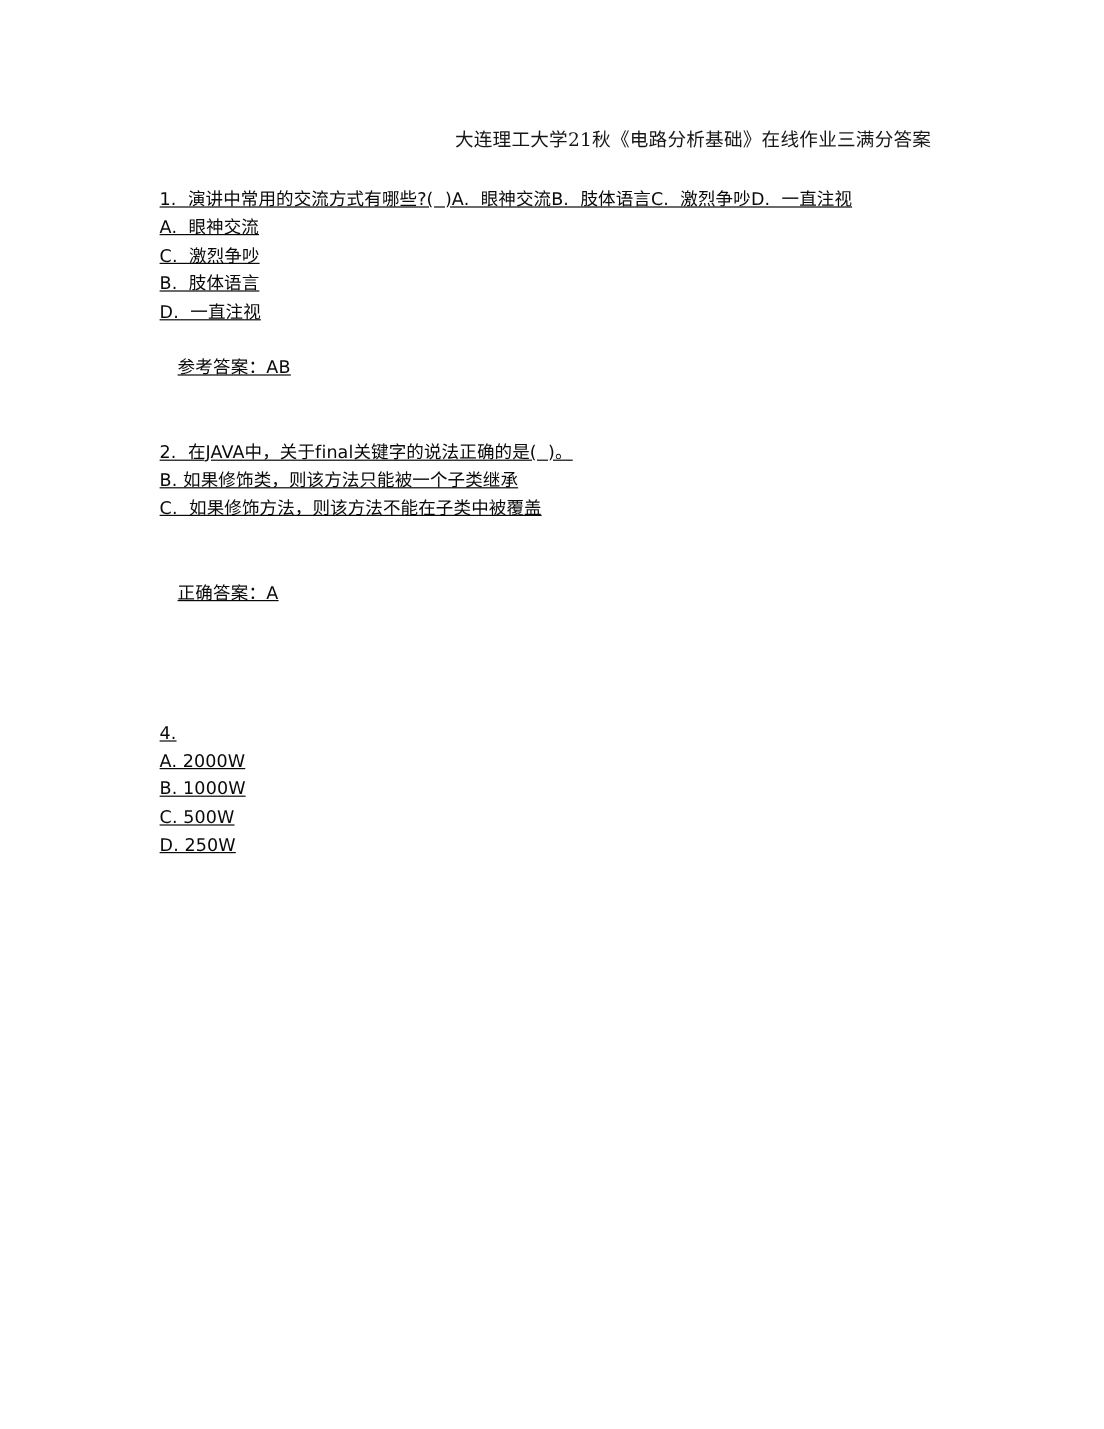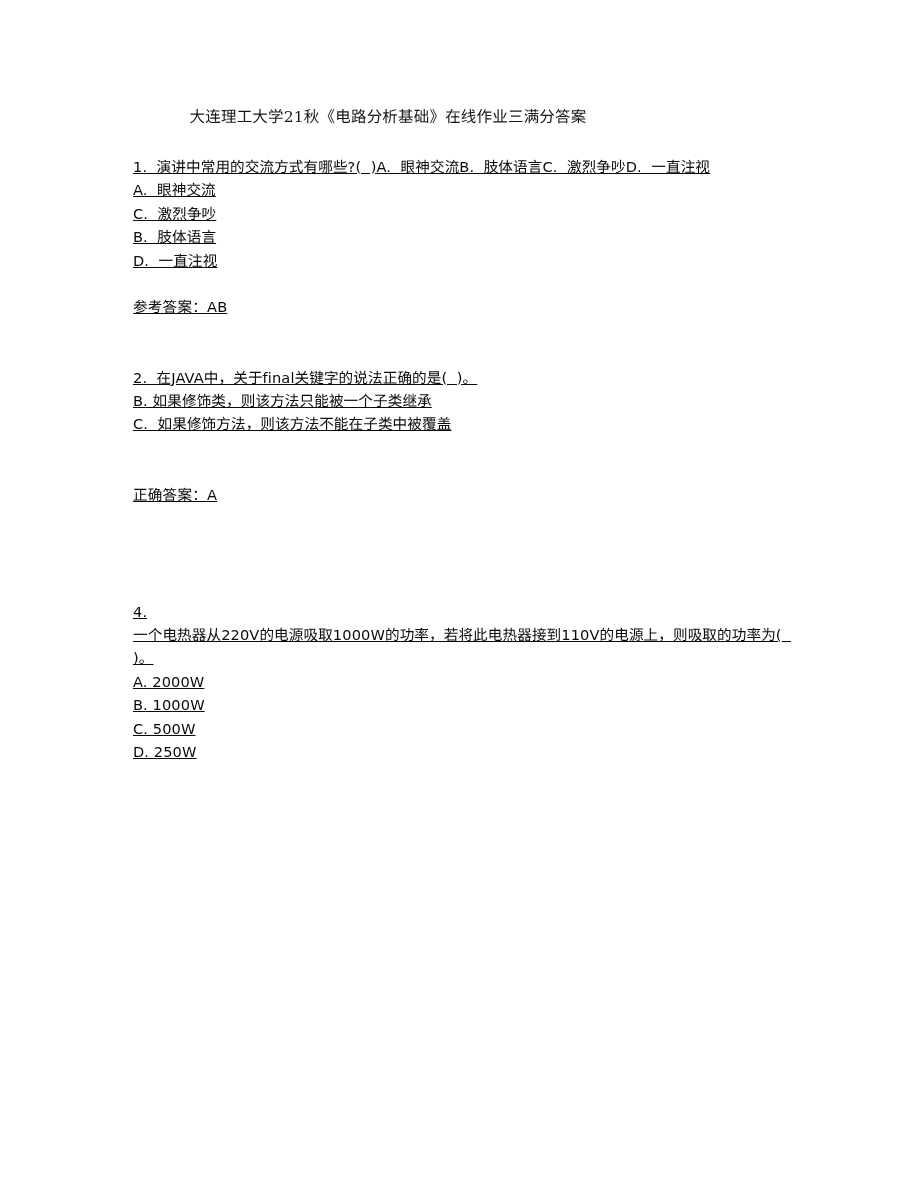--- a/index.html
+++ b/index.html
@@ -26,21 +26,21 @@
     height: 1191px;
     background: #ffffff;
   }
 
   
   .doc-title {
     position: absolute;
     left: 0;
     top: 106px;
     width: 776px;
-    text-align: center;
+    text-align: right;
     font-family: "DejaVu Serif", "Liberation Serif", serif;
     font-size: 15.5px;
     line-height: 22px;
     letter-spacing: 0.2px;
     color: #161616;
     white-space: nowrap;
   }
 
   
   .body-col {
@@ -66,20 +66,21 @@
   .line.stem {
     text-indent: 0;
   }
 
   .line.opt {
     
   }
 
   .line.answer {
     letter-spacing: 0.2px;
+    margin-left: 15px;
   }
 
   .spacer-1 { height: 23.4px; }
   .spacer-2 { height: 46.8px; }
   .spacer-q { height: 46.8px; }
 </style>
 </head>
 <body>
 
 <div class="page">
@@ -108,21 +109,20 @@
       <div class="line answer">正确答案：A</div>
     </div>
 
     <div class="spacer-q"></div>
 
 
     <div class="spacer-q"></div>
 
     <div class="q-block">
       <div class="line stem">4.</div>
-      <div class="line stem">一个电热器从220V的电源吸取1000W的功率，若将此电热器接到110V的电源上，则吸取的功率为(  )。</div>
       <div class="line opt">A. 2000W</div>
       <div class="line opt">B. 1000W</div>
       <div class="line opt">C. 500W</div>
       <div class="line opt">D. 250W</div>
       <div class="spacer-1"></div>
     </div>
 
   </div>
 </div>
 

